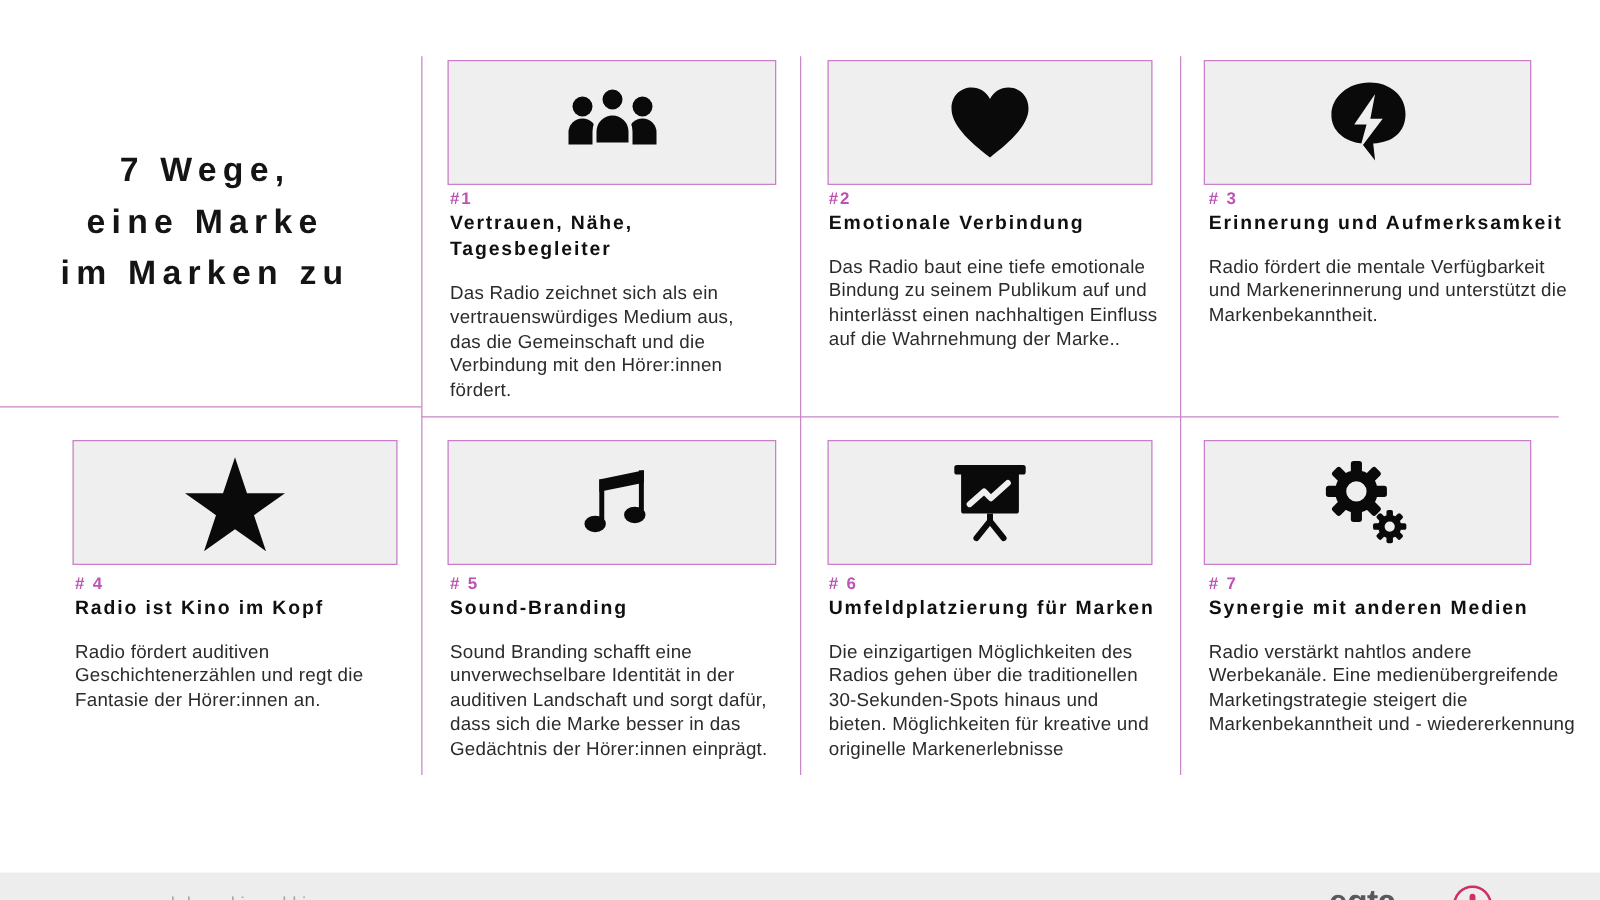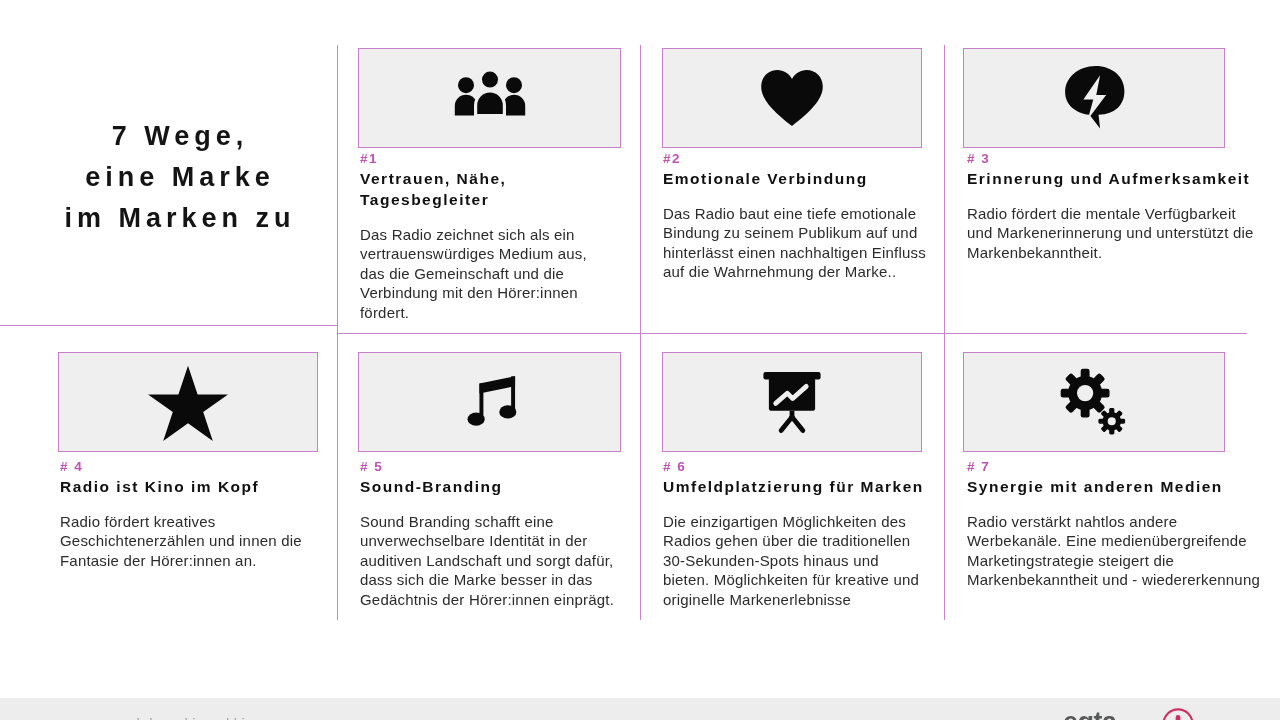--- a/index.html
+++ b/index.html
@@ -1,20 +1,20 @@
 <!DOCTYPE html>
 <html><head>
 <meta charset="utf-8">
 <style>
   html,body{margin:0;padding:0;background:#fff;}
   .slide{position:relative;width:1280px;height:720px;background:#ffffff;overflow:hidden;
          font-family:"Liberation Sans", sans-serif;color:#222;}
 
   
-  .title{position:absolute;left:36px;top:116px;width:288px;text-align:center;
+  .title{position:absolute;left:20px;top:116px;width:288px;text-align:center;
          font-size:27px;font-weight:bold;letter-spacing:5px;line-height:41px;color:#141414;}
 
   
   .vline{position:absolute;width:1px;top:45px;height:575px;background:#c887c8;}
   .vl1{left:337px;} .vl2{left:640px;} .vl3{left:944px;}
   .hline{position:absolute;height:1px;background:#c887c8;}
   .hl-left{left:0;top:325px;width:337px;}
   .hl-right{left:337px;top:333px;width:910px;}
 
   
@@ -170,21 +170,21 @@
 
   <div class="card c3">
     <div class="num"># 3</div>
     <h3>Erinnerung und Aufmerksamkeit</h3>
     <p>Radio fördert die mentale Verfügbarkeit und Markenerinnerung und unterstützt die Markenbekanntheit.</p>
   </div>
 
   <div class="card c4">
     <div class="num"># 4</div>
     <h3>Radio ist Kino im Kopf</h3>
-    <p>Radio fördert kreatives Geschichtenerzählen und innen die Fantasie der Hörer:innen an.</p>
+    <p>Radio fördert auditiven Geschichtenerzählen und regt die Fantasie der Hörer:innen an.</p>
   </div>
 
   <div class="card c5">
     <div class="num"># 5</div>
     <h3>Sound-Branding</h3>
     <p>Sound Branding schafft eine unverwechselbare Identität in der auditiven Landschaft und sorgt dafür, dass sich die Marke besser in das Gedächtnis der Hörer:innen einprägt.</p>
   </div>
 
   <div class="card c6">
     <div class="num"># 6</div>

